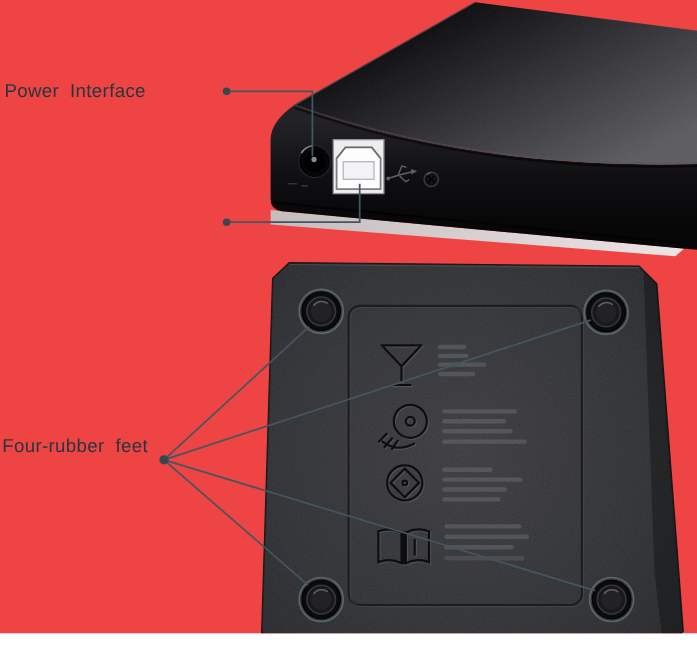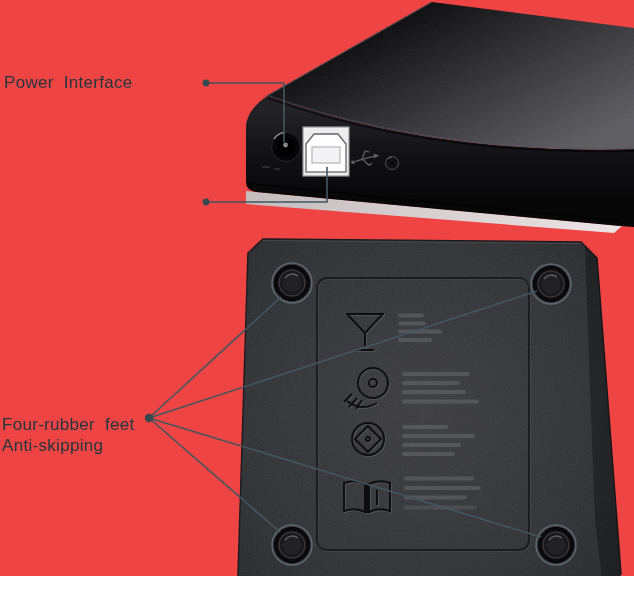--- a/index.html
+++ b/index.html
@@ -8,21 +8,21 @@
     font-family:Liberation Sans, sans-serif;
   }
   #stage svg{position:absolute;left:0;top:0;}
   .label{
     position:absolute;
     font-size:17px;line-height:21px;font-weight:500;
     color:#24373f;letter-spacing:.3px;word-spacing:5px;white-space:nowrap;
   }
   #label-power{left:4px;top:72px;}
   #label-data{left:4px;top:191px;}
-  #label-feet{left:2px;top:395px;margin-top:19px;}
+  #label-feet{left:2px;top:395px;}
 </style>
 </head>
 <body>
 
 <div id="stage">
 
 <svg width="634" height="600" viewBox="0 0 634 600">
   <defs>
     <linearGradient id="topSurf" gradientUnits="userSpaceOnUse" x1="430" y1="0" x2="520" y2="175">
       <stop offset="0" stop-color="#09090b"></stop>
@@ -199,16 +199,15 @@
     <line x1="149" y1="418" x2="541" y2="537"></line>
   </g>
   <circle cx="206" cy="83" r="3.4" fill="#35484f"></circle>
   <circle cx="206" cy="202" r="3.4" fill="#35484f"></circle>
   <circle cx="149" cy="418" r="4.2" fill="#35484f"></circle>
 </svg>
 
 <div class="label" id="label-power">Power Interface</div>
 <div class="label" id="label-feet">
   <div>Four-rubber feet</div>
-  <div>Anti-skipping</div>
 </div>
 
 </div>
 
 </body></html>

